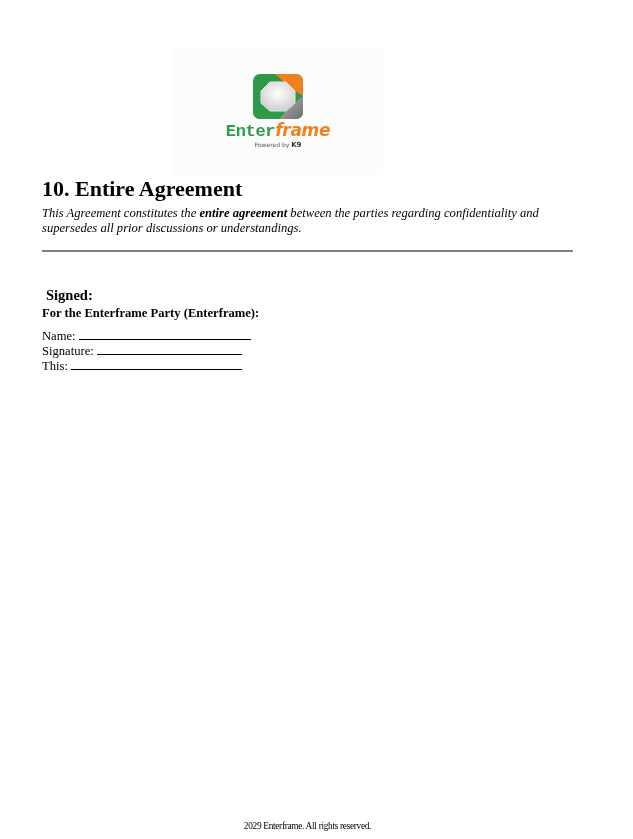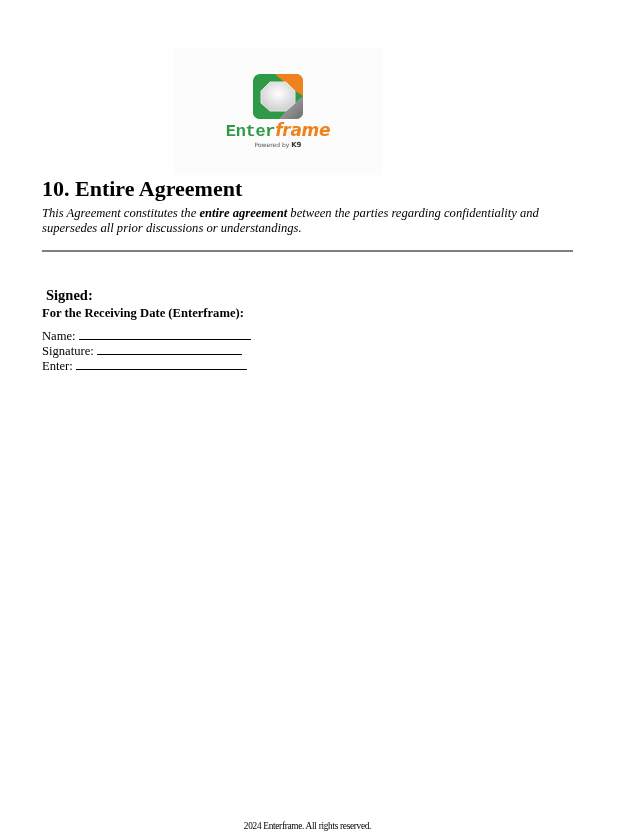--- a/index.html
+++ b/index.html
@@ -157,27 +157,27 @@
 </div>
 
 <h2 class="section-title">10. Entire Agreement</h2>
 
 <p class="para"><span>This Agreement constitutes the </span><b>entire agreement</b><span> between the parties regarding confidentiality and supersedes all prior discussions or understandings.</span></p>
 
 <div class="divider"></div>
 
 <h3 class="signed">Signed:</h3>
 
-<h4 class="party">For the Receiving Date (Enterframe):</h4>
+<h4 class="party">For the Enterframe Party (Enterframe):</h4>
 
 <div class="fields">
   <div class="field-row">
     <span>Name:</span><span class="field-line" style="width:172px"></span>
   </div>
   <div class="field-row">
     <span>Signature:</span><span class="field-line" style="width:145px"></span>
   </div>
   <div class="field-row">
-    <span>Enter:</span><span class="field-line" style="width:171px"></span>
+    <span>This:</span><span class="field-line" style="width:171px"></span>
   </div>
 </div>
 
-<div class="footer">2024 Enterframe. All rights reserved.</div>
+<div class="footer">2029 Enterframe. All rights reserved.</div>
 
 </body></html>

